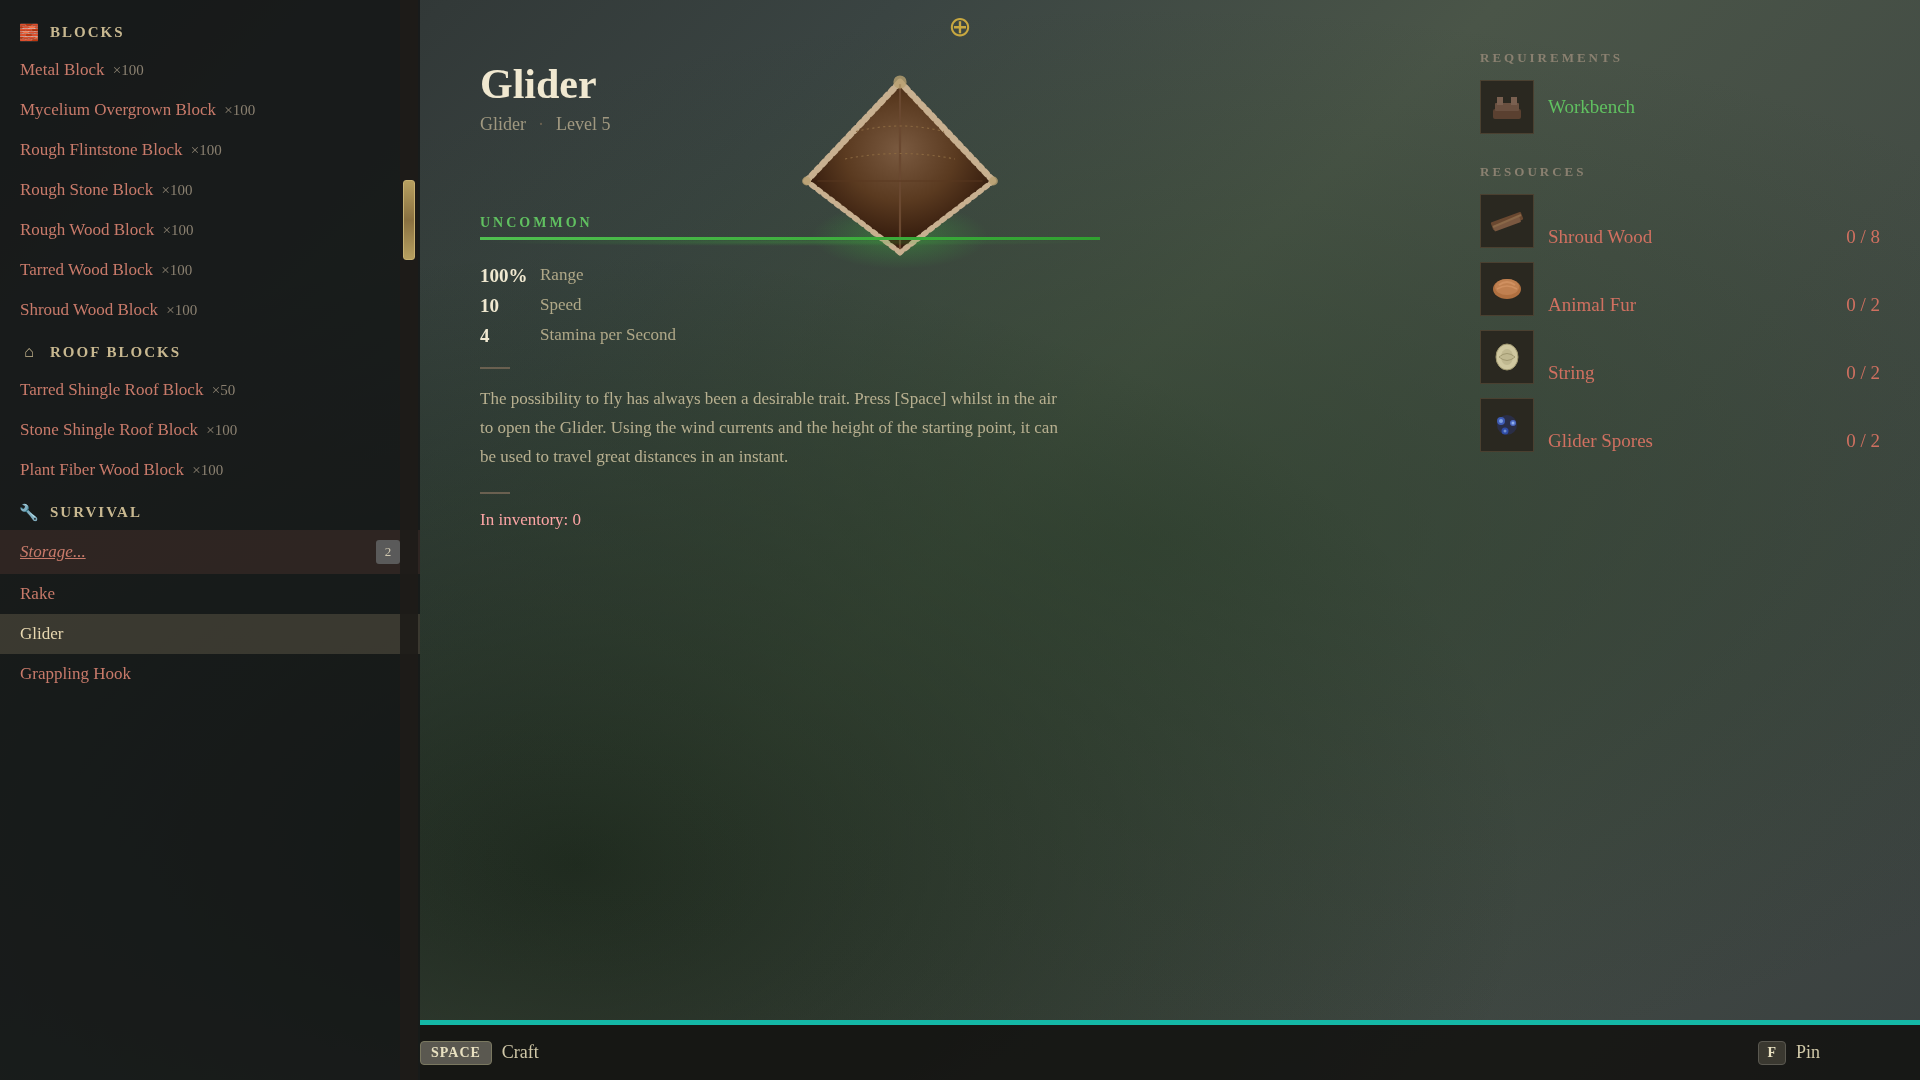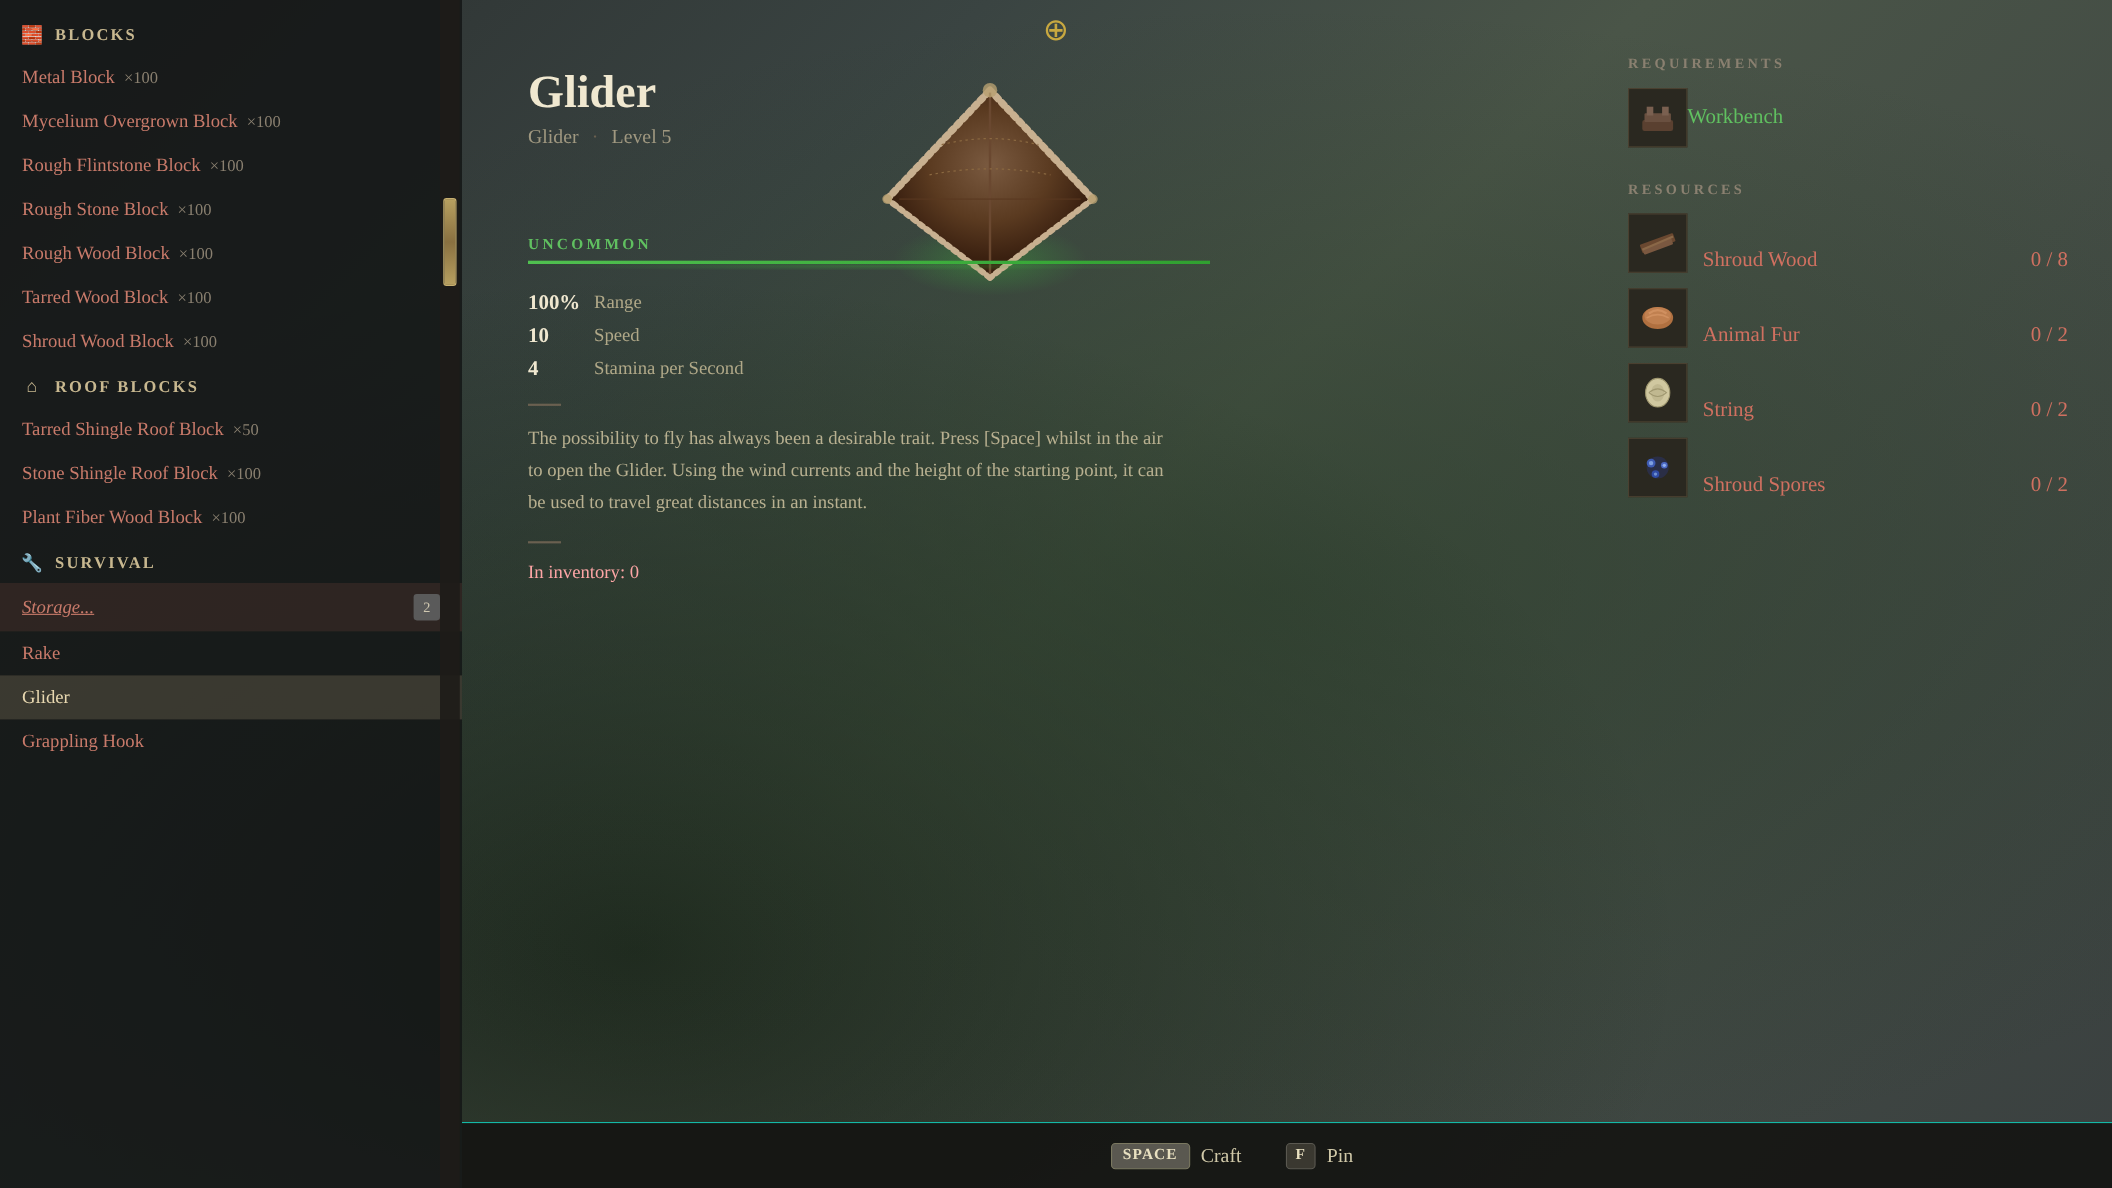--- a/index.html
+++ b/index.html
@@ -270,20 +270,21 @@
       letter-spacing: 3px;
       color: #8a8070;
       text-transform: uppercase;
       margin-bottom: 14px;
       font-weight: bold;
     }
 
     .req-item {
       display: flex;
       align-items: center;
+      gap: 14px;
       margin-bottom: 12px;
     }
 
     .req-icon {
       width: 54px;
       height: 54px;
       background: #2a2820;
       border: 1px solid #4a4030;
       display: flex;
       align-items: center;
@@ -338,24 +339,24 @@
     .bottom-bar {
       position: absolute;
       bottom: 0;
       left: 420px;
       right: 0;
       height: 60px;
       background: rgba(20,20,18,0.9);
       z-index: 20;
       display: flex;
       align-items: center;
-      justify-content: center;
+      justify-content: space-between;
       padding-right: 100px;
       gap: 40px;
-      border-top: 1px solid #14b8a6;
+      border-top: 5px solid #14b8a6;
     }
 
     .bottom-action {
       display: flex;
       align-items: center;
       gap: 10px;
       font-size: 18px;
       color: #d0c8a8;
     }
 
@@ -591,21 +592,21 @@
         <svg width="44" height="44" viewBox="0 0 44 44">
           <circle cx="22" cy="22" r="10" fill="#2a3050" opacity="0.8"></circle>
           <circle cx="16" cy="18" r="4" fill="#4060c0" opacity="0.9"></circle>
           <circle cx="28" cy="20" r="3" fill="#5070d0" opacity="0.9"></circle>
           <circle cx="20" cy="28" r="3.5" fill="#3050b0" opacity="0.9"></circle>
           <circle cx="16" cy="18" r="2" fill="#80a0e0"></circle>
           <circle cx="28" cy="20" r="1.5" fill="#90b0f0"></circle>
           <circle cx="20" cy="28" r="1.5" fill="#7090d0"></circle>
         </svg>
       </div>
-      <span class="resource-name">Shroud Spores</span>
+      <span class="resource-name">Glider Spores</span>
       <span class="resource-count">0 / 2</span>
     </div>
   </div>
 </div>
 
 <div class="bottom-bar">
   <div class="bottom-action">
     <span class="key-badge">SPACE</span>
     <span>Craft</span>
   </div>

